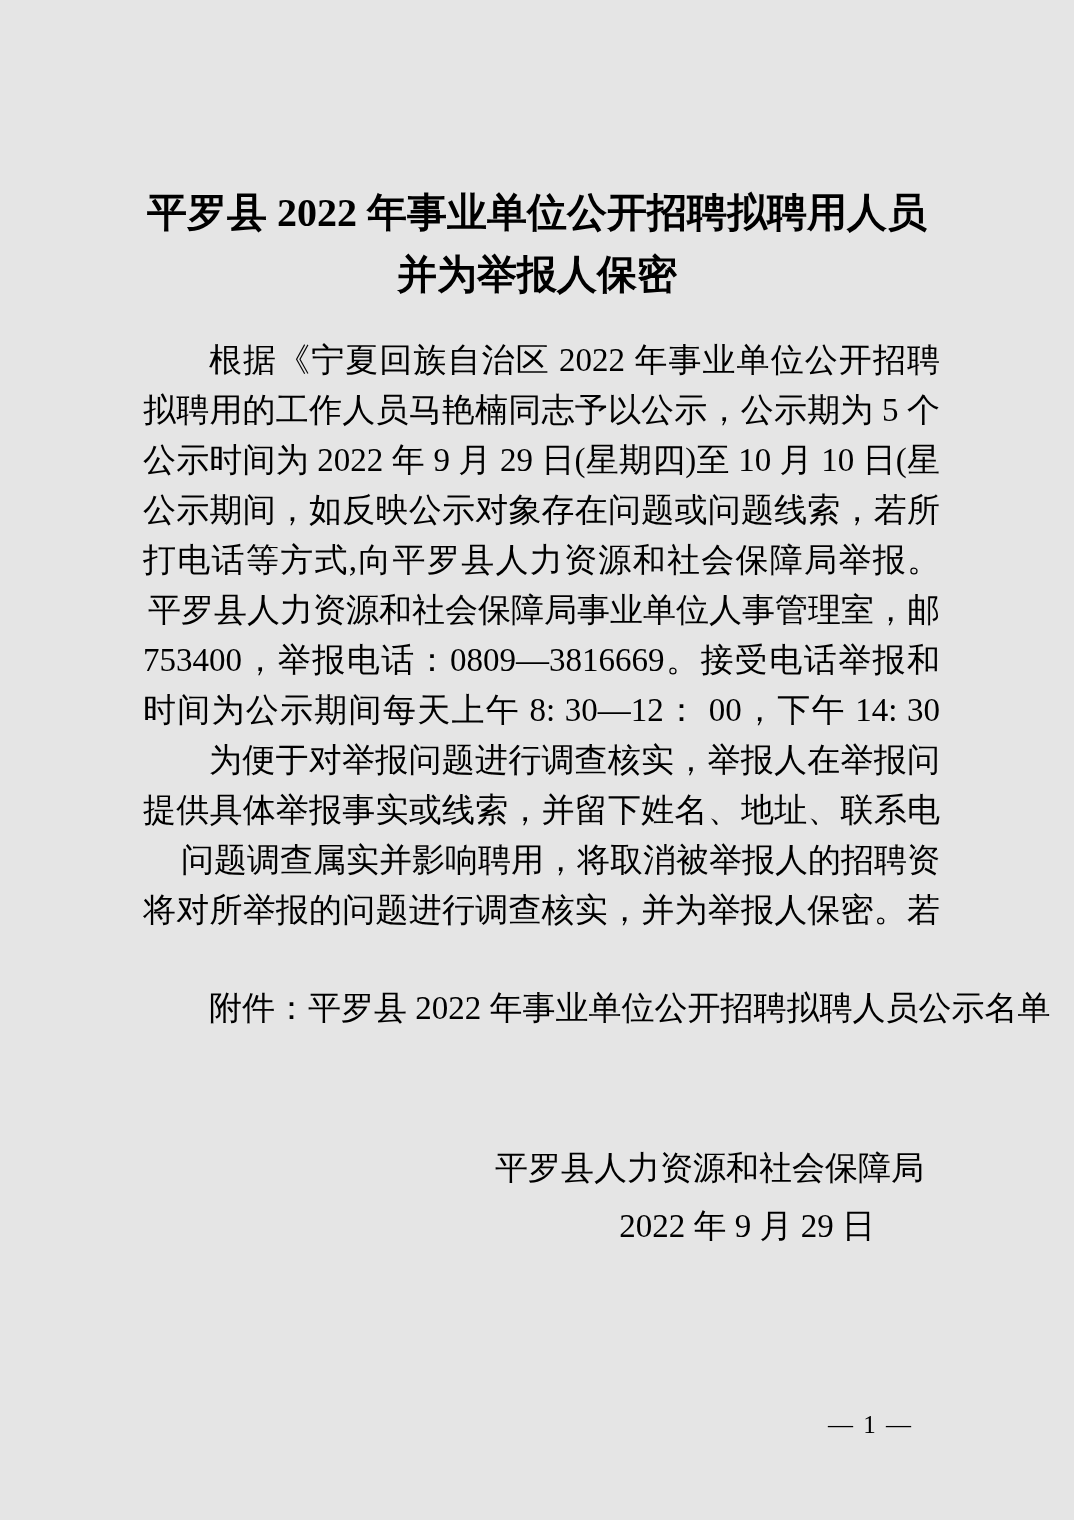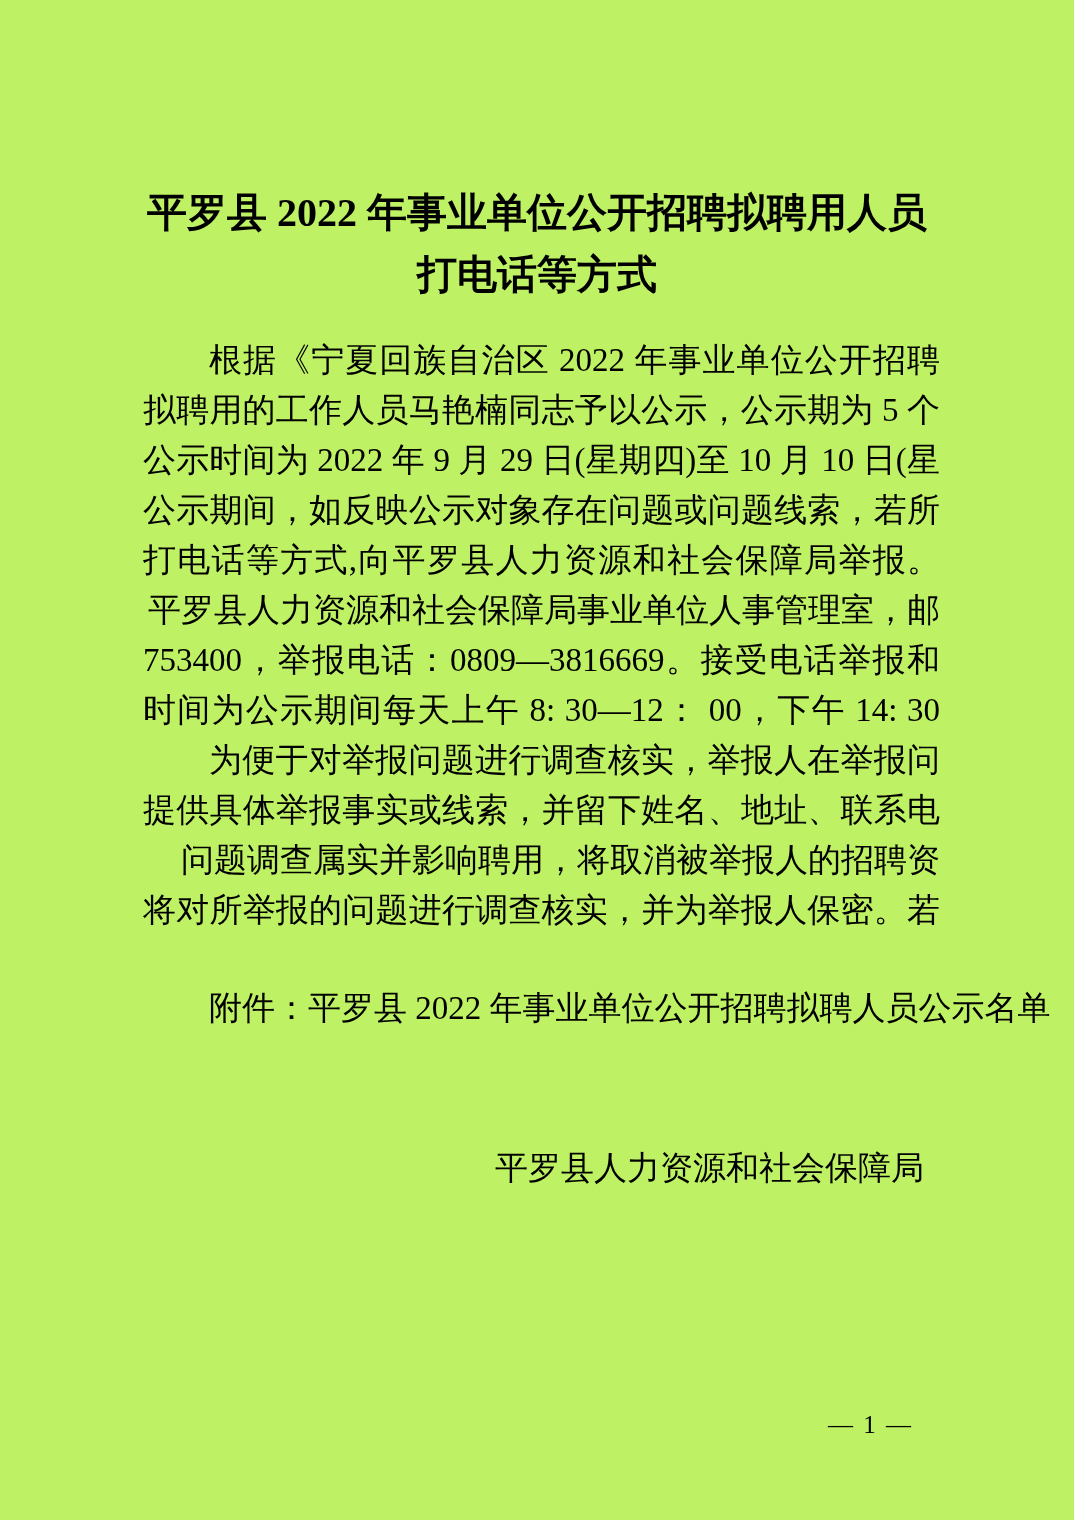--- a/index.html
+++ b/index.html
@@ -4,21 +4,21 @@
 <style>
   html, body {
     margin: 0;
     padding: 0;
     background: #ffffff;
   }
   .page {
     position: relative;
     width: 1074px;
     height: 1520px;
-    background: #bef264;
+    background: #e5e5e5;
     color: #000000;
     font-family: "Liberation Serif", "DejaVu Serif", serif;
     overflow: hidden;
   }
   .title {
     position: absolute;
     top: 182px;
     left: 0;
     width: 100%;
     text-align: center;
@@ -77,21 +77,21 @@
     letter-spacing: 2px;
     white-space: nowrap;
   }
 </style>
 </head>
 <body>
 
 <div class="page">
   <div class="title">
     <div>平罗县 2022 年事业单位公开招聘拟聘用人员</div>
-    <div>打电话等方式</div>
+    <div>并为举报人保密</div>
   </div>
 
   <div class="body-text">
     <div class="para para-1">
         <div class="line">根据《宁夏回族自治区 2022 年事业单位公开招聘工作人员</div>
         <div class="line">拟聘用的工作人员马艳楠同志予以公示，公示期为 5 个工作日，</div>
         <div class="line">公示时间为 2022 年 9 月 29 日(星期四)至 10 月 10 日(星期一)。</div>
         <div class="line">公示期间，如反映公示对象存在问题或问题线索，若所举报的、</div>
         <div class="line">打电话等方式,向平罗县人力资源和社会保障局举报。来信请寄:</div>
         <div class="line nofill">平罗县人力资源和社会保障局事业单位人事管理室，邮编:</div>
@@ -102,17 +102,18 @@
         <div class="line">为便于对举报问题进行调查核实，举报人在举报问题时，应</div>
         <div class="line">提供具体举报事实或线索，并留下姓名、地址、联系电话。我局</div>
         <div class="line nofill">问题调查属实并影响聘用，将取消被举报人的招聘资格。</div>
         <div class="line">将对所举报的问题进行调查核实，并为举报人保密。若所举报的</div>
       </div>
 
     <div class="attachment">附件：平罗县 2022 年事业单位公开招聘拟聘人员公示名单</div>
 
     <div class="signature">
       <div class="sig-line">平罗县人力资源和社会保障局</div>
+      <div class="sig-date">2022 年 9 月 29 日</div>
     </div>
   </div>
 
   <div class="page-number">— 1 —</div>
 </div>
 
 </body></html>

